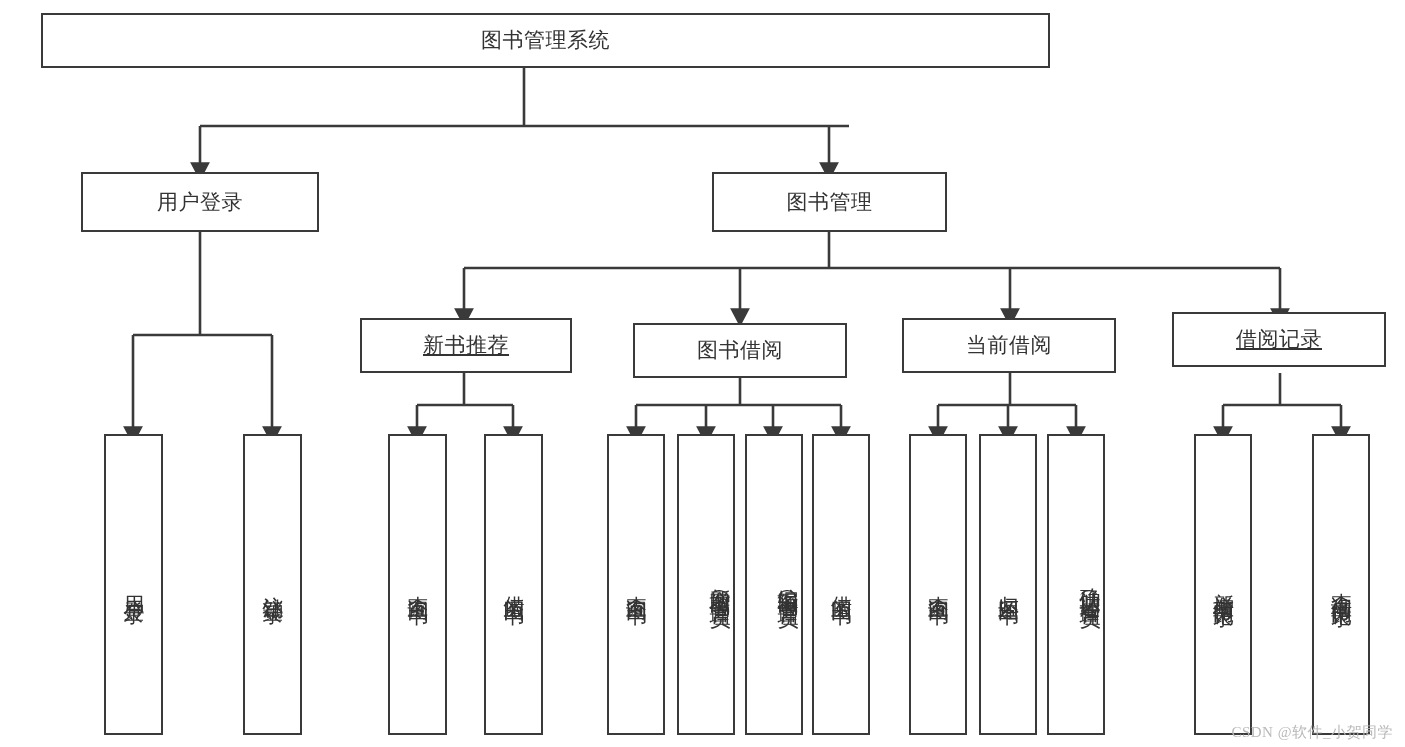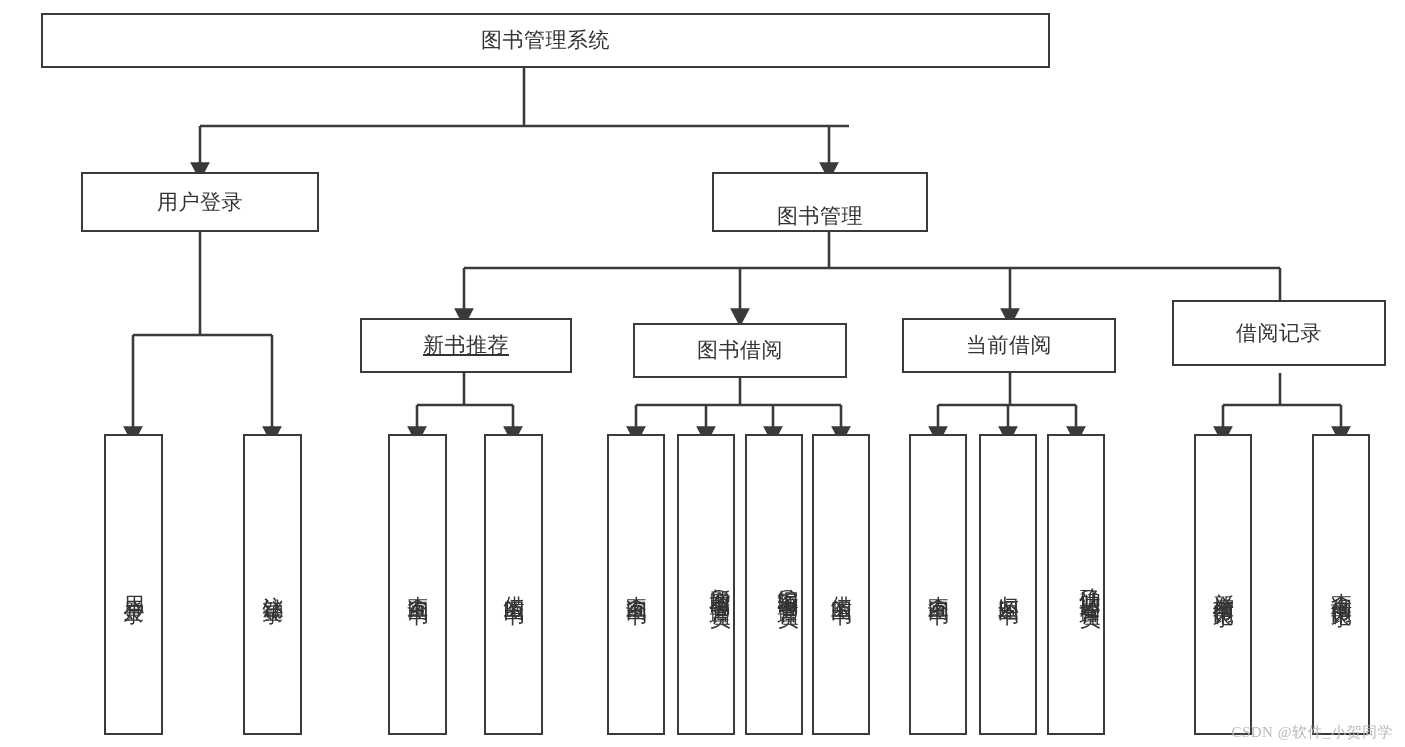--- a/index.html
+++ b/index.html
@@ -129,34 +129,34 @@
     </g>
   </svg>
 
   <div class="node horiz" style="left:21px; top:13px; width:1009px; height:55px;margin-left:20px;">
     <span class="label">图书管理系统</span>
   </div>
 
   <div class="node horiz" style="left:81px; top:172px; width:238px; height:60px;">
     <span class="label">用户登录</span>
   </div>
-  <div class="node horiz" style="left:712px; top:172px; width:216px; height:60px;align-items:flex-end;">
+  <div class="node horiz" style="left:712px; top:172px; width:235px; height:60px;">
     <span class="label">图书管理</span>
   </div>
 
   <div class="node horiz" style="left:360px; top:318px; width:212px; height:55px;text-decoration:underline;">
     <span class="label">新书推荐</span>
   </div>
   <div class="node horiz" style="left:633px; top:323px; width:214px; height:55px;">
     <span class="label">图书借阅</span>
   </div>
   <div class="node horiz" style="left:902px; top:318px; width:214px; height:55px;">
     <span class="label">当前借阅</span>
   </div>
-  <div class="node horiz" style="left:1172px; top:300px; width:214px; height:66px;">
+  <div class="node horiz" style="left:1172px; top:312px; width:214px; height:55px;text-decoration:underline;">
     <span class="label">借阅记录</span>
   </div>
 
   <div class="node vert cap" style="left:104px; top:434px; width:59px; height:301px;">
     <span class="label">用户登录</span>
   </div>
   <div class="node vert cap" style="left:243px; top:434px; width:59px; height:301px;">
     <span class="label">注销登录</span>
   </div>
 

